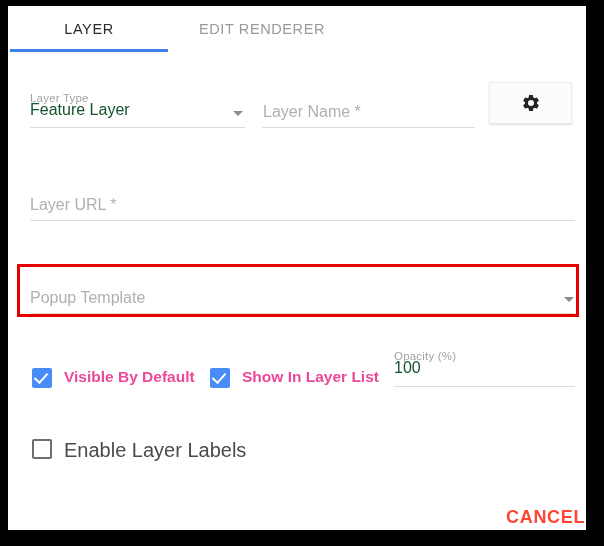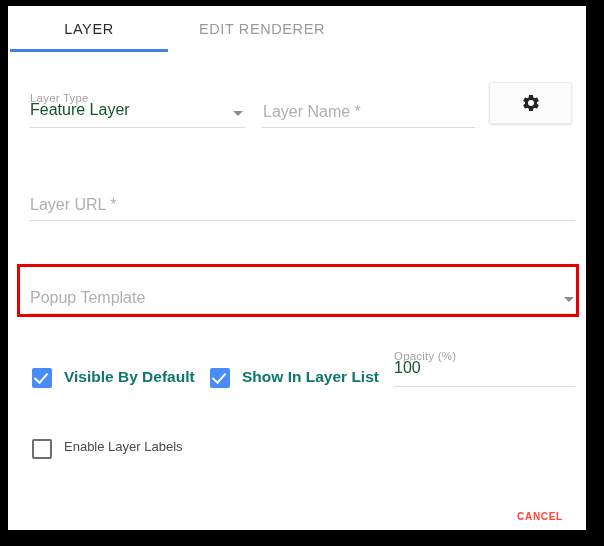--- a/index.html
+++ b/index.html
@@ -172,27 +172,27 @@
     width: 6px;
     height: 11px;
     border: solid #ffffff;
     border-width: 0 2.4px 2.4px 0;
     transform: rotate(42deg);
   }
   .cb-label-bold {
     position: absolute;
     font-size: 15.5px;
     font-weight: bold;
-    color: #0f766e;
+    color: #ec4899;
     white-space: nowrap;
     cursor: pointer;
   }
   .cb-label-normal {
     position: absolute;
-    font-size: 13px;
+    font-size: 20px;
     font-weight: 400;
     color: #4a4a4a;
     white-space: nowrap;
     cursor: pointer;
   }
 
   #cb-visible { left: 24px; top: 362px; }
   #cb-visible-label { left: 56px; top: 362px; }
   #cb-showlist { left: 202px; top: 362px; }
   #cb-showlist-label { left: 234px; top: 362px; }
@@ -206,21 +206,21 @@
 
   
   #cancel-button {
     position: absolute;
     left: 498px;
     top: 498px;
     width: 68px;
     height: 26px;
     line-height: 26px;
     text-align: center;
-    font-size: 10px;
+    font-size: 18px;
     font-weight: bold;
     letter-spacing: 0.7px;
     color: #ff4533;
     cursor: pointer;
     user-select: none;
   }
 </style>
 </head>
 <body>
 

